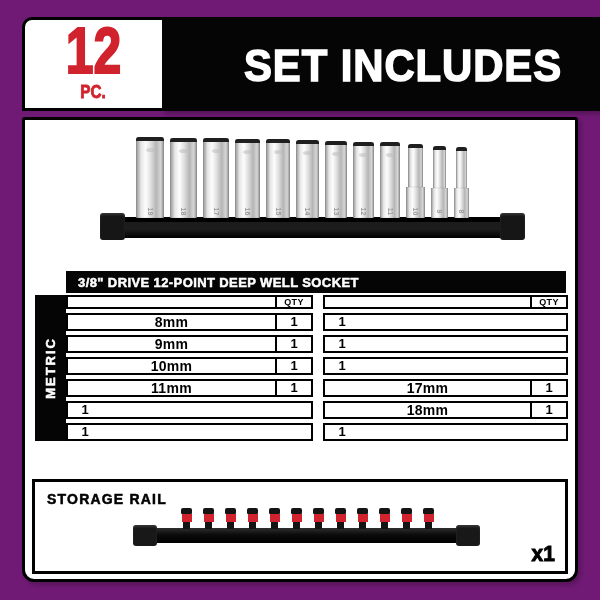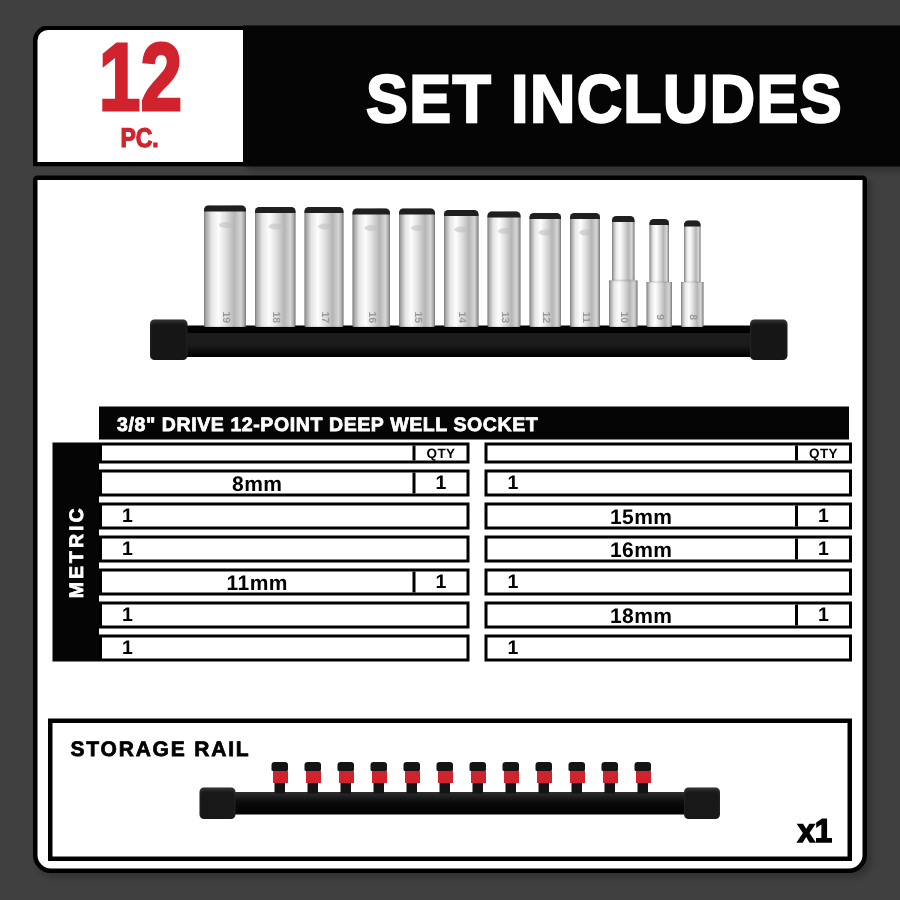--- a/index.html
+++ b/index.html
@@ -1,17 +1,17 @@
 <!DOCTYPE html>
 <html style="--red: #d0232d; --ink: #050505;"><head>
 <meta charset="utf-8">
 <style>
   :root{ --red:#d0232d; --ink:#050505; }
   html,body{margin:0;padding:0;background:#fff;}
-  .stage{position:relative;width:600px;height:600px;background:#404040;
+  .stage{position:relative;width:600px;height:600px;background:#701a75;
          font-family:"Liberation Sans",sans-serif;overflow:hidden;}
 
   
   .badge-box{position:absolute;left:22px;top:17px;width:140px;height:94px;background:#fff;
              border:3px solid #000;border-right:none;border-radius:10px 0 0 0;box-sizing:border-box;
              display:flex;flex-direction:column;align-items:center;justify-content:center;}
   .badge-num{font-size:64px;font-weight:700;color:var(--red);line-height:.82;
              transform:scaleX(.78);-webkit-text-stroke:2px var(--red);}
   .badge-unit{font-size:18px;font-weight:700;color:var(--red);margin-top:4px;
              transform:scaleX(.85);-webkit-text-stroke:.8px var(--red);}
@@ -180,23 +180,25 @@
   <div class="size-table" id="table-left">
       <div class="t-row hdr">
         <div class="t-name"></div>
         <div class="t-qty qty-label">QTY</div>
       </div>
       <div class="t-row">
         <div class="t-name size-text">8mm</div>
         <div class="t-qty qty-text">1</div>
       </div>
       <div class="t-row">
-        <div class="t-qty qty-text">1</div>
-      </div>
-      <div class="t-row">
+        <div class="t-name size-text">9mm</div>
+        <div class="t-qty qty-text">1</div>
+      </div>
+      <div class="t-row">
+        <div class="t-name size-text">10mm</div>
         <div class="t-qty qty-text">1</div>
       </div>
       <div class="t-row">
         <div class="t-name size-text">11mm</div>
         <div class="t-qty qty-text">1</div>
       </div>
       <div class="t-row">
         <div class="t-qty qty-text">1</div>
       </div>
       <div class="t-row">
@@ -205,28 +207,27 @@
     </div>
   <div class="size-table" id="table-right">
       <div class="t-row hdr">
         <div class="t-name"></div>
         <div class="t-qty qty-label">QTY</div>
       </div>
       <div class="t-row">
         <div class="t-qty qty-text">1</div>
       </div>
       <div class="t-row">
-        <div class="t-name size-text">15mm</div>
-        <div class="t-qty qty-text">1</div>
-      </div>
-      <div class="t-row">
-        <div class="t-name size-text">16mm</div>
-        <div class="t-qty qty-text">1</div>
-      </div>
-      <div class="t-row">
+        <div class="t-qty qty-text">1</div>
+      </div>
+      <div class="t-row">
+        <div class="t-qty qty-text">1</div>
+      </div>
+      <div class="t-row">
+        <div class="t-name size-text">17mm</div>
         <div class="t-qty qty-text">1</div>
       </div>
       <div class="t-row">
         <div class="t-name size-text">18mm</div>
         <div class="t-qty qty-text">1</div>
       </div>
       <div class="t-row">
         <div class="t-qty qty-text">1</div>
       </div>
     </div>

